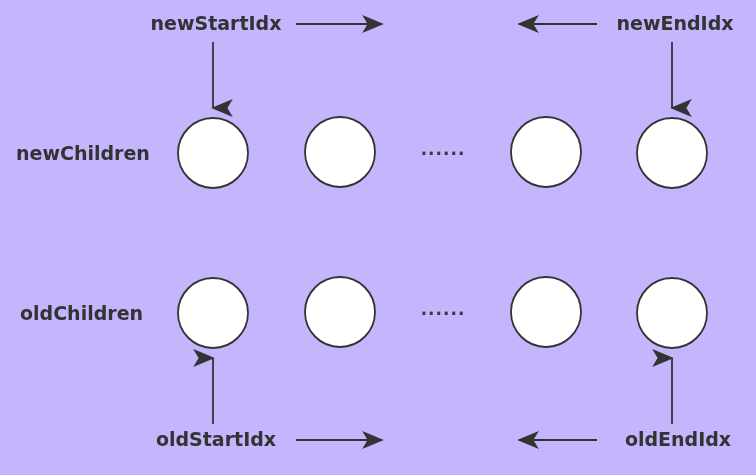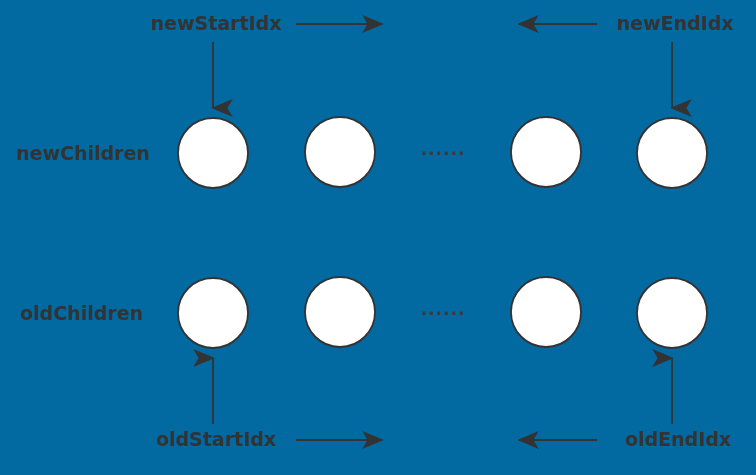--- a/index.html
+++ b/index.html
@@ -7,21 +7,21 @@
     padding: 0;
     background: #ffffff;
   }
   body {
     font-family: "DejaVu Sans", "Liberation Sans", sans-serif;
   }
   #diagram-root {
     position: relative;
     width: 756px;
     height: 475px;
-    background: #0369a1;
+    background: #c4b5fd;
     overflow: hidden;
     text-align: right;
   }
   #diagram-svg {
     position: absolute;
     top: 0;
     left: 0;
     width: 756px;
     height: 475px;
   }

